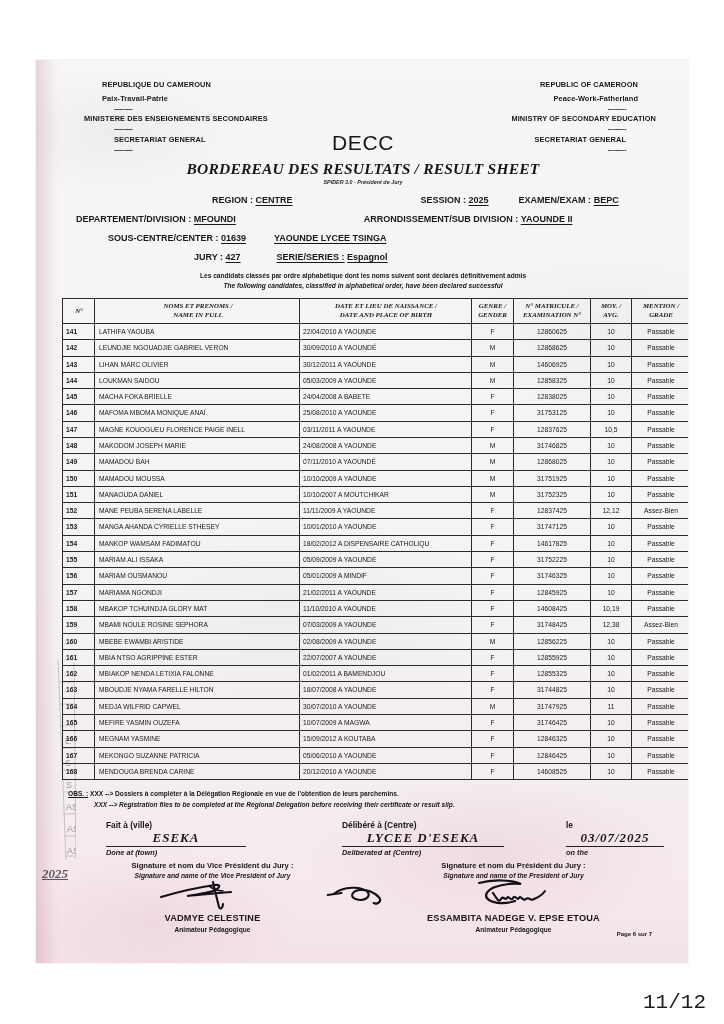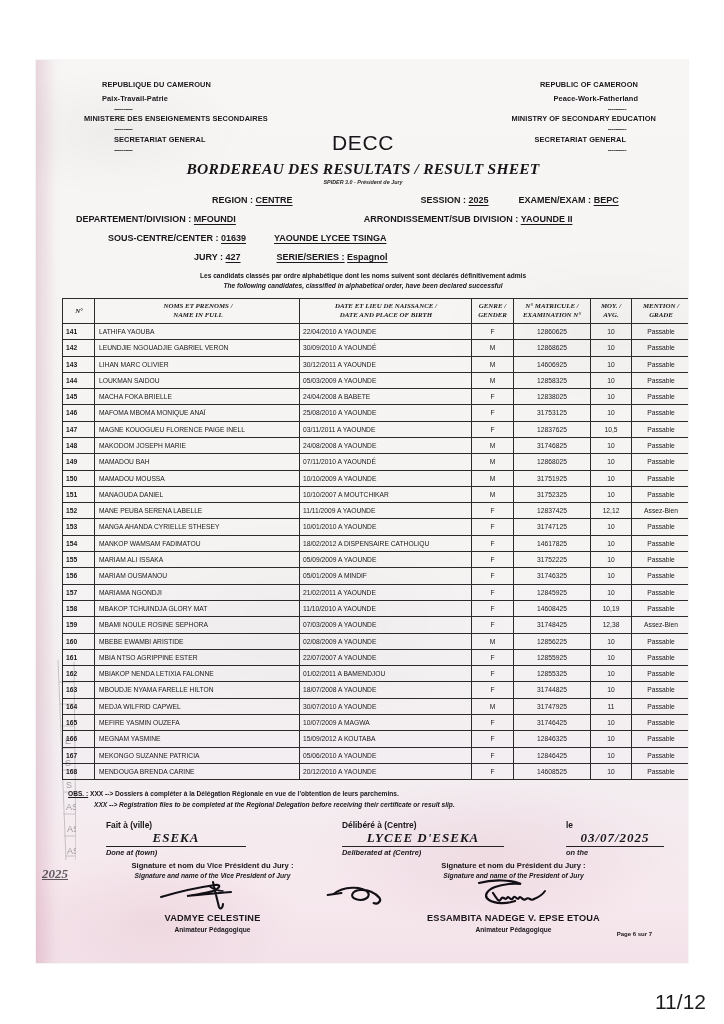--- a/index.html
+++ b/index.html
@@ -273,21 +273,21 @@
     pointer-events: none;
   }
 
   
   #page-indicator {
     position: absolute;
     right: 18px;
     bottom: 10px;
     font-size: 21px;
     color: #1c1c1c;
-    font-family: Liberation Sans, sans-serif;
+    font-family: Liberation Mono, monospace;
   }
 </style>
 </head>
 <body>
 
 <div id="scan-sheet">
 
   <div id="bleed-col">
     <svg width="40" height="200" viewBox="0 0 40 200">
       <g stroke="#8d8a8d" stroke-width="1" fill="none" opacity="0.8">

